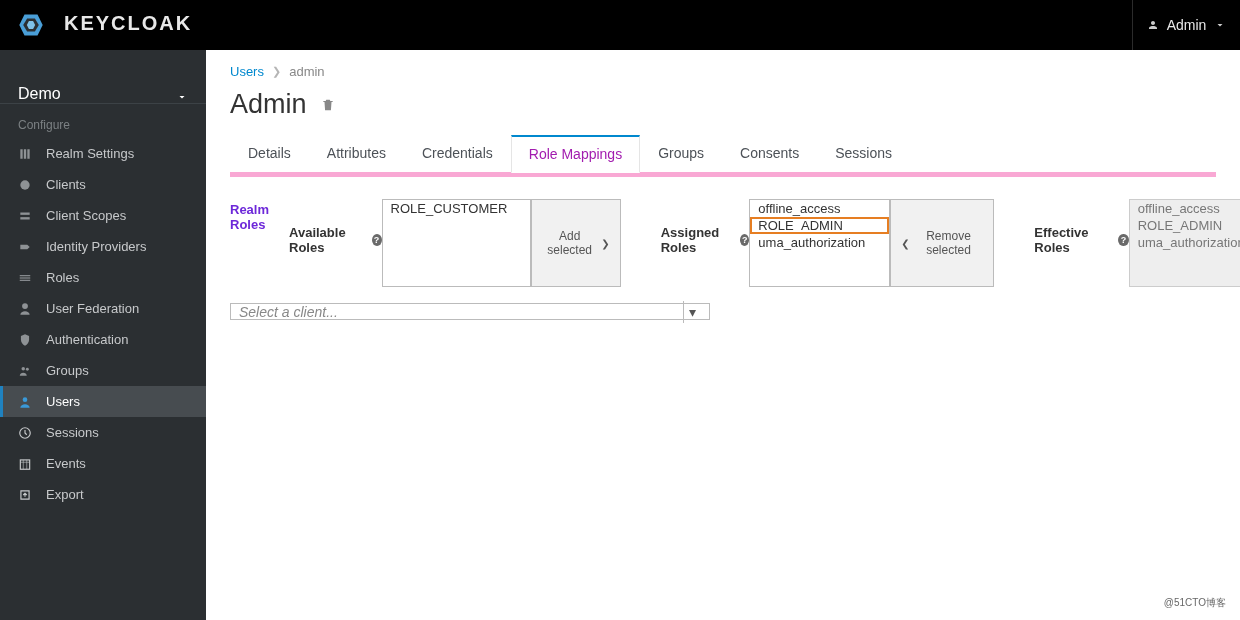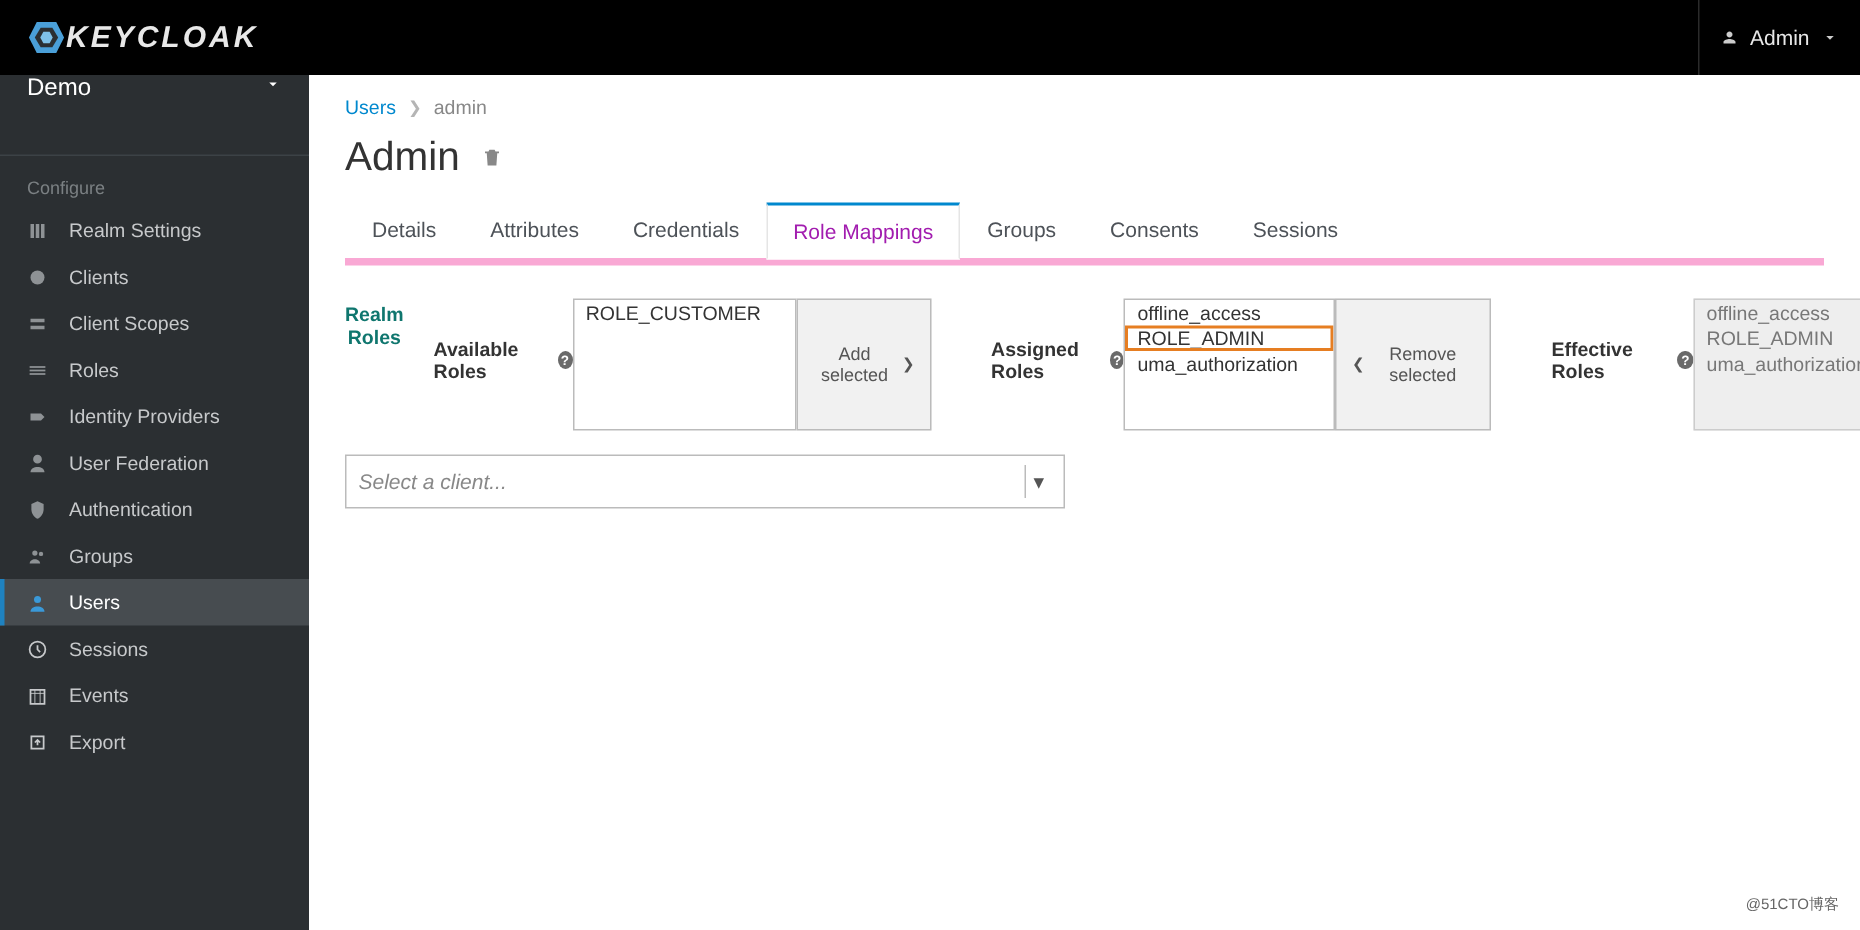--- a/index.html
+++ b/index.html
@@ -1,55 +1,55 @@
 <!DOCTYPE html>
 <html><head>
 <meta charset="utf-8">
 <style>
   * { box-sizing: border-box; margin: 0; padding: 0; }
   html, body { width: 1240px; height: 620px; font-family: -apple-system, "Helvetica Neue", Arial, sans-serif; font-size: 14px; color: #333; overflow: hidden; }
   .topbar { height: 50px; background: #000; display: flex; align-items: center; justify-content: space-between; padding: 0 0 0 18px; }
-  .logo-wrap { display: flex; align-items: center; gap: 0; font-style: italic; }
+  .logo-wrap { display: flex; align-items: flex-start; gap: 20px; }
   .logo-mark svg { width: 26px; height: 26px; display: block; }
   .logo-text { color: #e8e8e8; font-size: 20px; letter-spacing: 2px; font-weight: 600; }
   .user-area { width: 108px; height: 50px; border-left: 1px solid #2b2b2b; display: flex; align-items: center; justify-content: center; color: #e8e8e8; gap: 8px; cursor: pointer; }
   .user-area svg { width: 12px; height: 12px; fill: #ccc; }
   .main { display: flex; height: 570px; }
   .sidebar { width: 206px; background: #2b2f32; color: #c7c9cb; display: flex; flex-direction: column; }
-  .realm-sel { height: 54px; border-bottom: 1px solid #3c4246; display: flex; align-items: flex-start; justify-content: space-between; padding: 0 18px; cursor: pointer; font-size: 16px; color: #fff; }
+  .realm-sel { height: 54px; border-bottom: 1px solid #3c4246; display: flex; align-items: flex-end; justify-content: space-between; padding: 0 18px; cursor: pointer; font-size: 16px; color: #fff; }
   .realm-sel svg { width: 12px; height: 12px; fill: #fff; }
   .side-section-title { padding: 14px 18px 6px; font-size: 12px; color: #7b8083; }
   .side-item { display: flex; align-items: center; gap: 14px; padding: 8px 18px; cursor: pointer; font-size: 13px; color: #c7c9cb; }
   .side-item.active { background: #474c50; color: #fff; border-left: 3px solid #1f82c0; padding-left: 15px; }
   .side-item .icon { width: 14px; height: 14px; fill: #8e9295; flex-shrink: 0; display:inline-flex; align-items:center; justify-content:center;}
   .side-item.active .icon { fill: #3a99d8; }
   .content { flex: 1; background: #fff; padding: 14px 24px 24px 24px; position: relative; overflow: hidden; }
   .breadcrumbs { font-size: 13px; color: #888; display: flex; align-items: center; gap: 8px; }
   .breadcrumbs a { color: #0088ce; text-decoration: none; }
   .bc-chevron { color: #b5b5b5; font-size: 11px; }
   .page-title-row { display: flex; align-items: center; gap: 14px; margin-top: 10px; }
   .page-title { font-size: 27px; font-weight: 400; color: #333; }
   .trash { fill: #888; cursor: pointer; }
   .tabs { display: flex; border-bottom: 5px solid #f9a8d4; margin-top: 14px; }
   .tab { padding: 9px 17px 10px; font-size: 14px; color: #4d5258; cursor: pointer; border: 1px solid transparent; border-bottom: none; position: relative; top: 1px; }
   .tab.active { color: #a21caf; background: #fff; border: 1px solid #e5e5e5; border-bottom: 1px solid #fff; border-top: 2px solid #0088ce; }
   .form-area { padding-top: 22px; }
   .form-row { display: flex; align-items: flex-start; margin-bottom: 16px; }
-  .form-label { width: 176px; text-align: center; padding-right: 20px; padding-top: 3px; font-size: 13px; color: #0f766e; font-weight: 600; }
+  .form-label { width: 176px; text-align: left; padding-right: 20px; padding-top: 3px; font-size: 13px; color: #6d28d9; font-weight: 600; }
   .role-columns { display: flex; gap: 40px; }
   .role-col { display: flex; flex-direction: row; }
   .col-label { font-size: 13px; font-weight: 600; margin-bottom: 6px; display: flex; align-items: center; gap: 4px; }
   .hint-icon { width: 12px; height: 12px; border-radius: 50%; background: #6a6a6a; color: #fff; font-size: 9px; display: inline-flex; align-items: center; justify-content: center; }
   .listbox { width: 180px; height: 88px; border: 1px solid #bbb; background: #fff; overflow: auto; font-size: 13px; }
   .listbox.effective { background: #eee; color: #777; border: 1px solid #ccc; }
   .list-option { padding: 1px 8px; cursor: default; }
   .list-option.highlight { outline: 2px solid #e67e22; outline-offset: -2px; }
   .action-btn { border: 1px solid #bbb; background: #f1f1f1; color: #555; padding: 5px 10px; font-size: 12px; cursor: not-allowed; display: inline-flex; align-items: center; gap: 4px; width: fit-content; }
   .action-btn .aic { font-size: 10px; }
-  .client-select { width: 480px; height: 36px; border: 1px solid #bbb; display: flex; justify-content: space-between; align-items: center; padding: 0 8px; color: #888; font-style: italic; background: #fff; }
+  .client-select { width: 480px; height: 17px; border: 1px solid #bbb; display: flex; justify-content: space-between; align-items: center; padding: 0 8px; color: #888; font-style: italic; background: #fff; }
   .client-select .dd { width: 18px; height: 22px; border-left: 1px solid #bbb; display:flex; align-items:center; justify-content:center; font-style:normal; color:#555;}
   .watermark { position: absolute; right: 14px; bottom: 10px; font-size: 10px; color: #666; }
 </style>
 </head>
 <body>
 
 <div class="topbar">
   <div class="logo-wrap">
     <span class="logo-mark">
       <svg viewBox="0 0 100 100">
@@ -103,34 +103,34 @@
             <svg viewBox="0 0 24 24">
               <rect x="4" y="6" width="16" height="4"></rect>
               <rect x="4" y="14" width="16" height="4"></rect>
             </svg>
           </span>
           <span>Client Scopes</span>
         </div>
         <div class="side-item">
           <span class="icon">
             <svg viewBox="0 0 24 24">
+              <path d="M4 8h12l4 4-4 4H4z"></path>
+            </svg>
+          </span>
+          <span>Identity Providers</span>
+        </div>
+        <div class="side-item">
+          <span class="icon">
+            <svg viewBox="0 0 24 24">
               <rect x="3" y="7" width="18" height="2"></rect>
               <rect x="3" y="11" width="18" height="2"></rect>
               <rect x="3" y="15" width="18" height="2"></rect>
             </svg>
           </span>
           <span>Roles</span>
-        </div>
-        <div class="side-item">
-          <span class="icon">
-            <svg viewBox="0 0 24 24">
-              <path d="M4 8h12l4 4-4 4H4z"></path>
-            </svg>
-          </span>
-          <span>Identity Providers</span>
         </div>
         <div class="side-item">
           <span class="icon">
             <svg viewBox="0 0 24 24">
               <path d="M12 2a5 5 0 110 10 5 5 0 010-10zM4 22c0-4 4-6 8-6s8 2 8 6H4z"></path>
             </svg>
           </span>
           <span>User Federation</span>
         </div>
         <div class="side-item">

